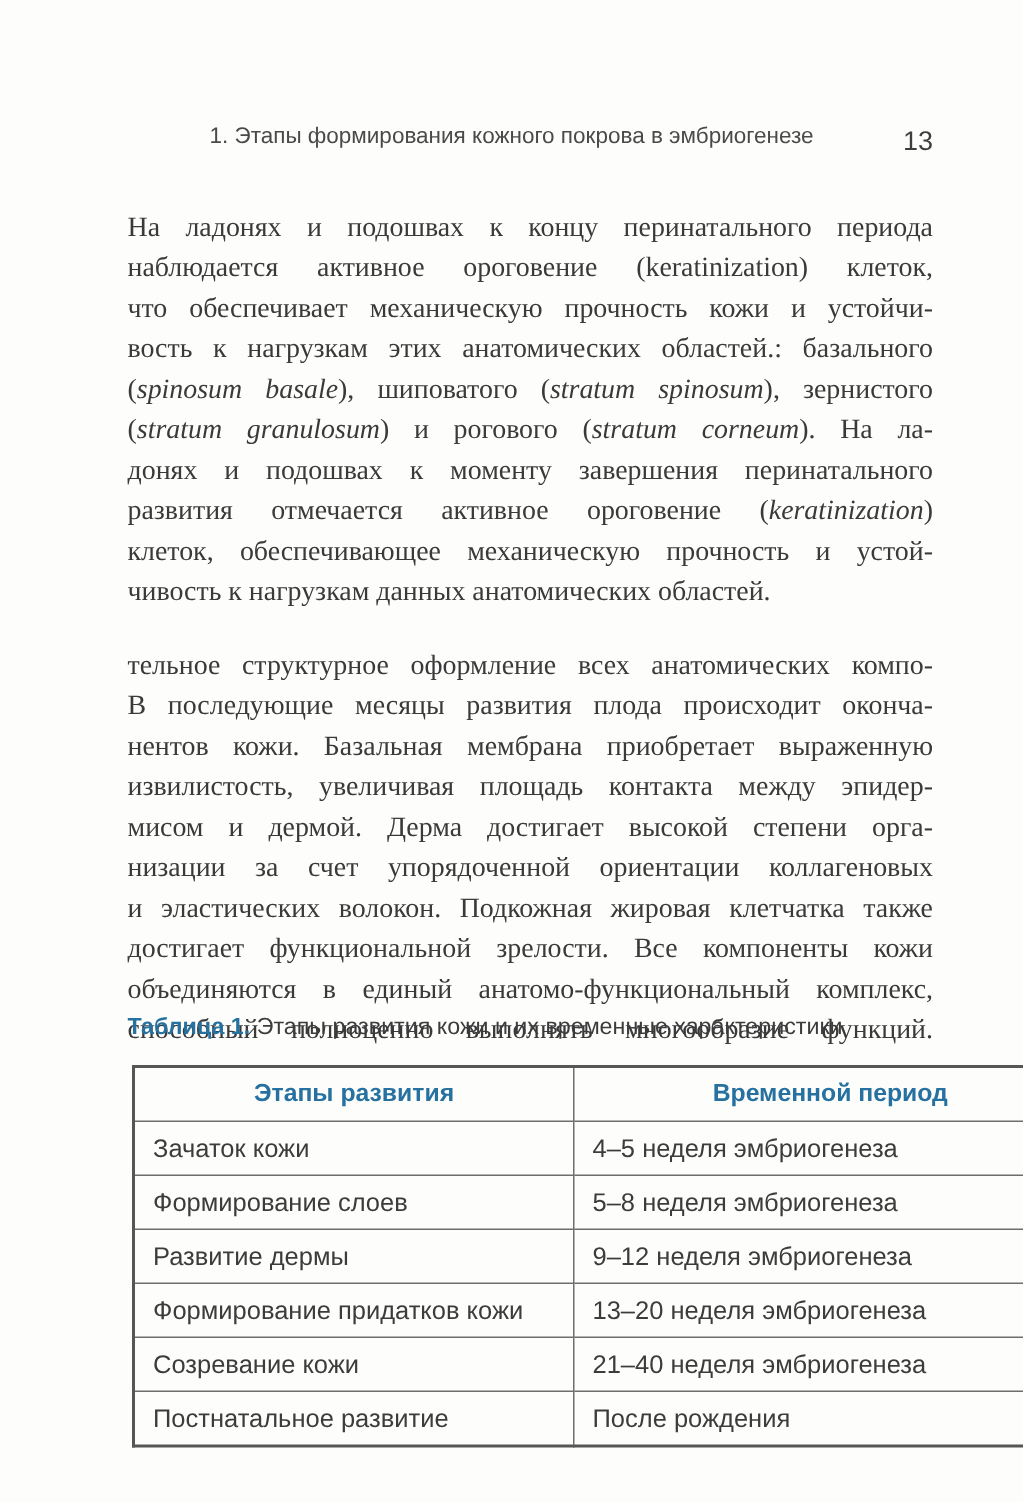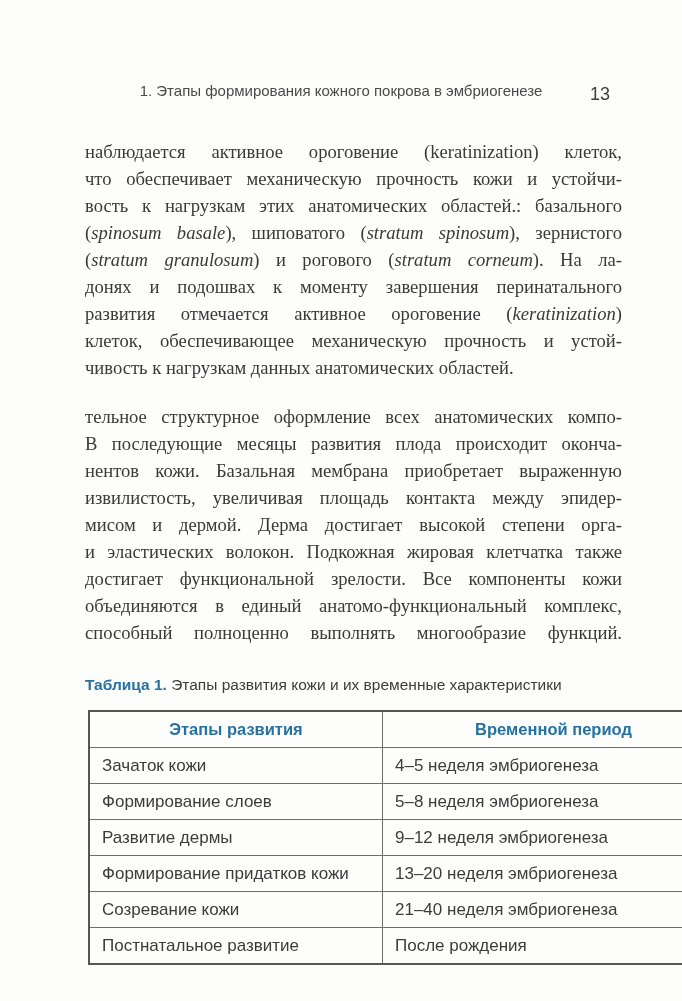--- a/index.html
+++ b/index.html
@@ -15,21 +15,21 @@
 
   
   .running-head {
     position: absolute; top: 70px; left: 60px; right: 60px;
     font-family: "Liberation Sans", sans-serif;
     font-size: 15px; color: #4a4a4a;
     text-align: center;
     margin-top: 12px;
   }
   .page-number {
-    position: absolute; top: 84px; right: 72px;
+    position: absolute; top: 84px; right: 60px;
     font-family: "Liberation Sans", sans-serif;
     font-size: 18px; color: #3e3e3e;
   }
 
   
   .body-copy {
     position: absolute; top: 138px; left: 85px; width: 537px;
   }
   .paragraph { margin-bottom: 22px; }
   .line {
@@ -73,36 +73,38 @@
 <body>
 
 <div class="page">
 
   <div class="running-head">1. Этапы формирования кожного покрова в эмбриогенезе</div>
 
   <div class="page-number">13</div>
 
   <div class="body-copy">
       <div class="paragraph">
+        <div class="line just"><span>На ладонях и подошвах к концу перинатального периода</span></div>
         <div class="line just"><span>наблюдается активное ороговение (keratinization) клеток,</span></div>
         <div class="line just"><span>что обеспечивает механическую прочность кожи и устойчи-</span></div>
         <div class="line just"><span>вость к нагрузкам этих анатомических областей.: базального</span></div>
         <div class="line just"><span>(</span><i>spinosum basale</i><span>), шиповатого (</span><i>stratum spinosum</i><span>), зернистого</span></div>
         <div class="line just"><span>(</span><i>stratum granulosum</i><span>) и рогового (</span><i>stratum corneum</i><span>). На ла-</span></div>
         <div class="line just"><span>донях и подошвах к моменту завершения перинатального</span></div>
         <div class="line just"><span>развития отмечается активное ороговение (</span><i>keratinization</i><span>)</span></div>
         <div class="line just"><span>клеток, обеспечивающее механическую прочность и устой-</span></div>
         <div class="line"><span>чивость к нагрузкам данных анатомических областей.</span></div>
       </div>
       <div class="paragraph">
         <div class="line just"><span>тельное структурное оформление всех анатомических компо-</span></div>
         <div class="line just"><span>В последующие месяцы развития плода происходит оконча-</span></div>
         <div class="line just"><span>нентов кожи. Базальная мембрана приобретает выраженную</span></div>
         <div class="line just"><span>извилистость, увеличивая площадь контакта между эпидер-</span></div>
         <div class="line just"><span>мисом и дермой. Дерма достигает высокой степени орга-</span></div>
+        <div class="line just"><span>низации за счет упорядоченной ориентации коллагеновых</span></div>
         <div class="line just"><span>и эластических волокон. Подкожная жировая клетчатка также</span></div>
         <div class="line just"><span>достигает функциональной зрелости. Все компоненты кожи</span></div>
         <div class="line just"><span>объединяются в единый анатомо-функциональный комплекс,</span></div>
         <div class="line just"><span>способный полноценно выполнять многообразие функций.</span></div>
       </div>
     </div>
 
   <div class="table-caption">
     <b>Таблица 1.</b><span> Этапы развития кожи и их временные характеристики</span>
   </div>

